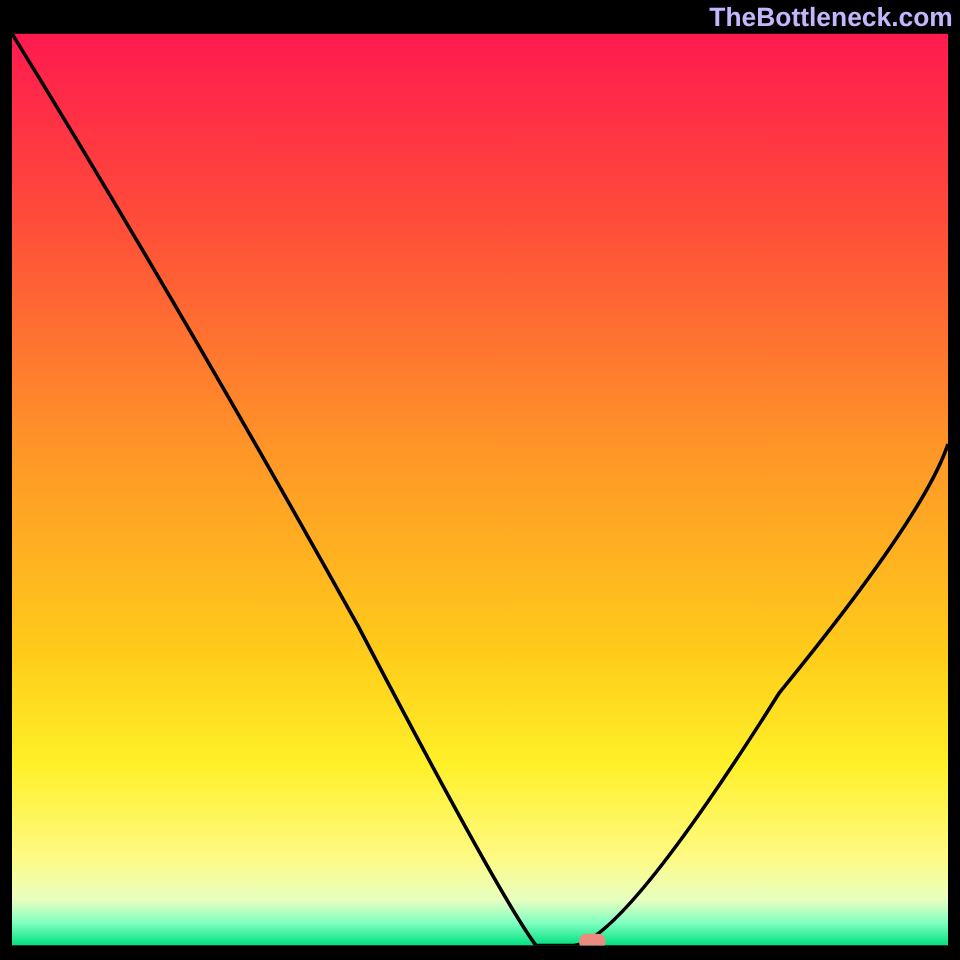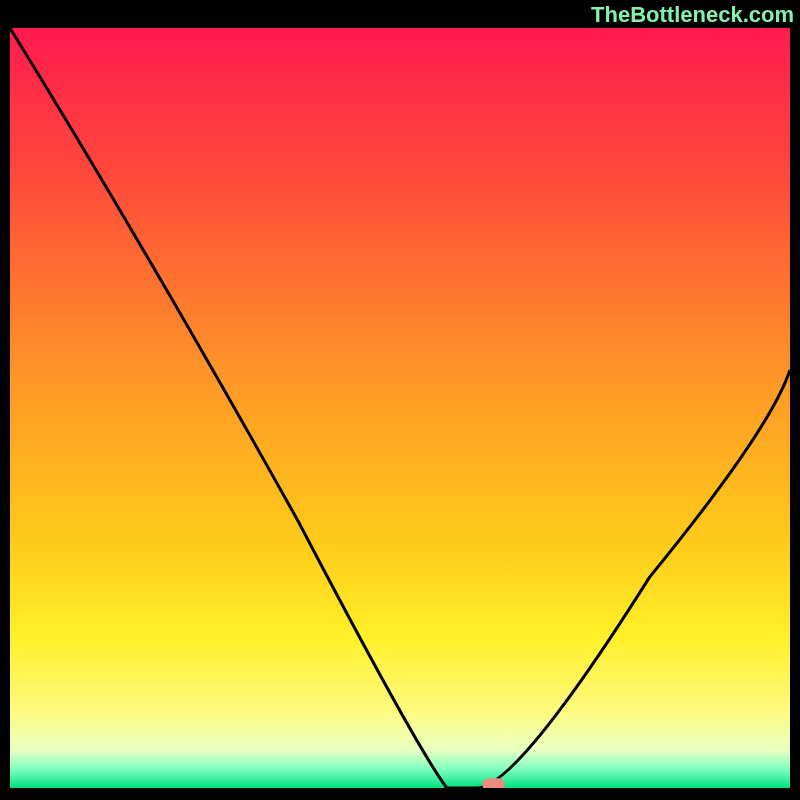--- a/index.html
+++ b/index.html
@@ -14,21 +14,21 @@
   .chart-container {
     position: relative;
     width: 800px;
     height: 800px;
     background: #000;
   }
   .watermark {
     position: absolute;
     top: 2px;
     right: 6px;
-    color: #86efac;
+    color: #c4b5fd;
     font-size: 22px;
     font-weight: bold;
     z-index: 10;
   }
   .plot-area {
     position: absolute;
     left: 10px;
     top: 28px;
     width: 780px;
     height: 760px;

